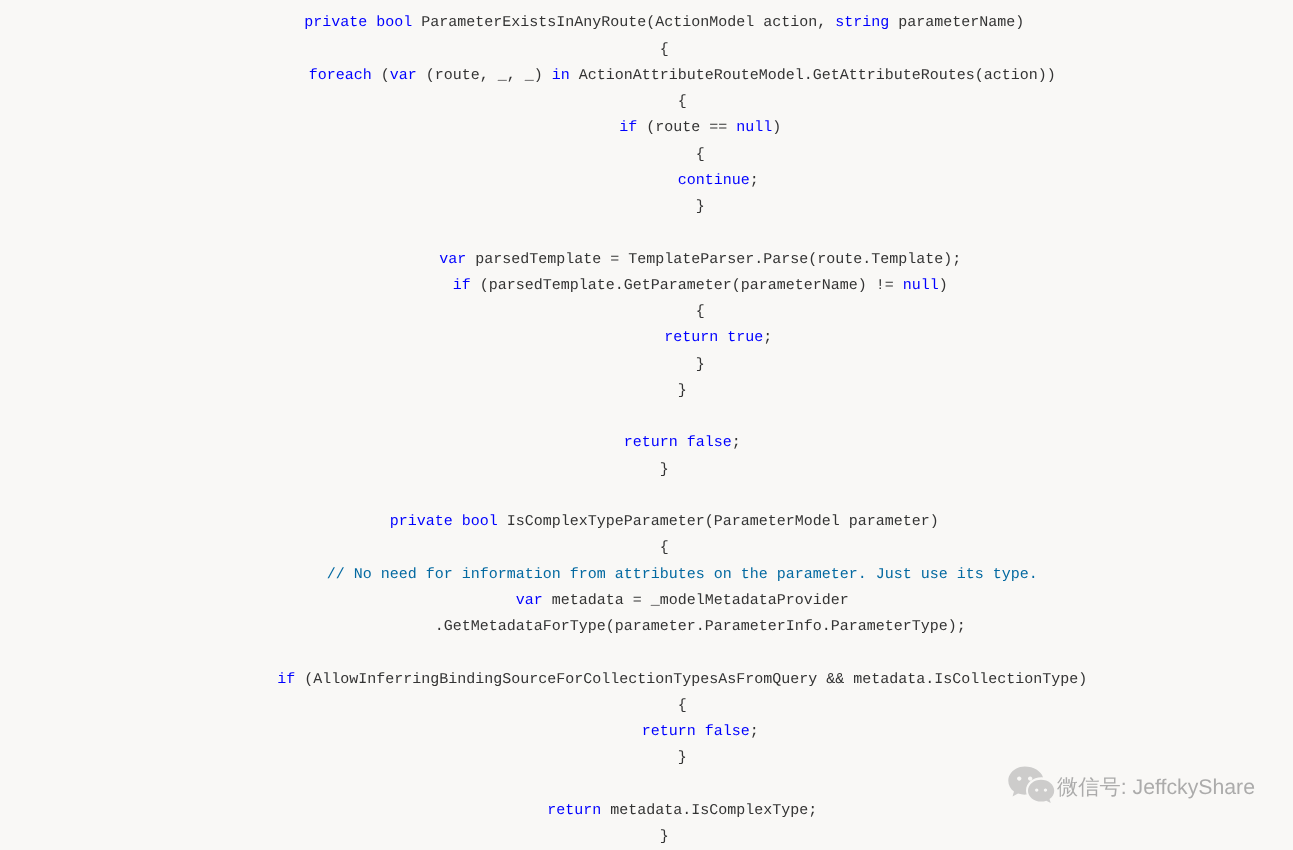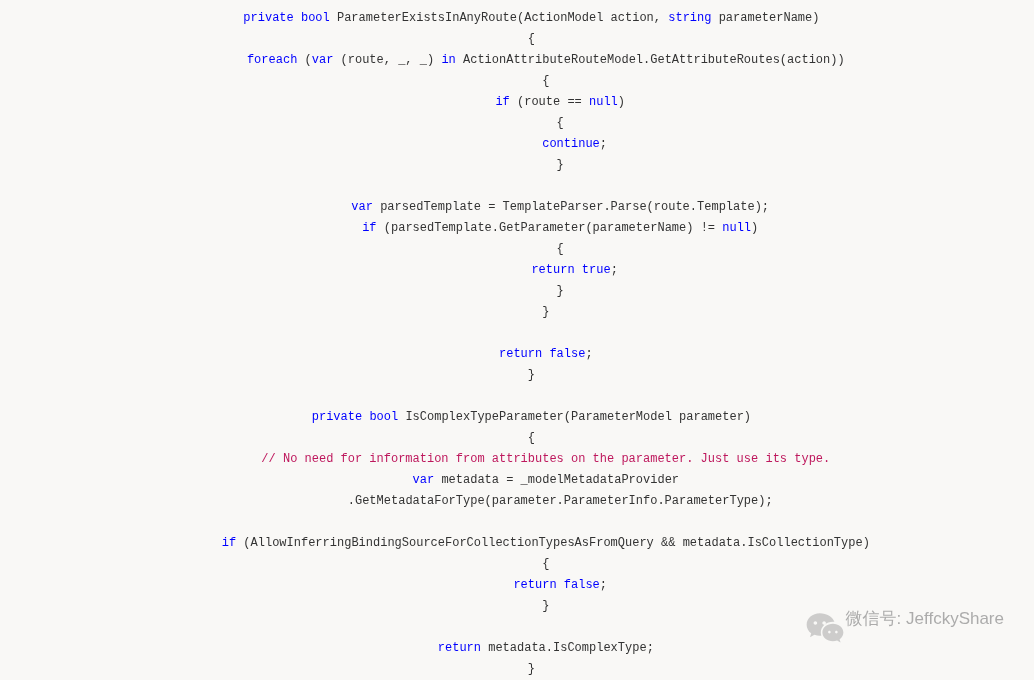--- a/index.html
+++ b/index.html
@@ -17,28 +17,28 @@
       padding: 8px 16px;
       color: #333333;
       position: relative;
       overflow: hidden;
     }
     .code-container {
       white-space: pre;
       text-align: center;
     }
     .kw { color: #0000ff; }
-    .com { color: #be185d; }
+    .com { color: #0369a1; }
     .plain { color: #333333; }
     .watermark {
       position: absolute;
       bottom: 30px;
       right: 30px;
       display: flex;
-      align-items: flex-start;
+      align-items: center;
     }
     .wechat-icon {
       width: 42px;
       height: 42px;
       opacity: 0.6;
     }
     .watermark-text {
       font-family: -apple-system, 'Segoe UI', 'Microsoft YaHei', sans-serif;
       font-size: 17px;
       color: #999999;

